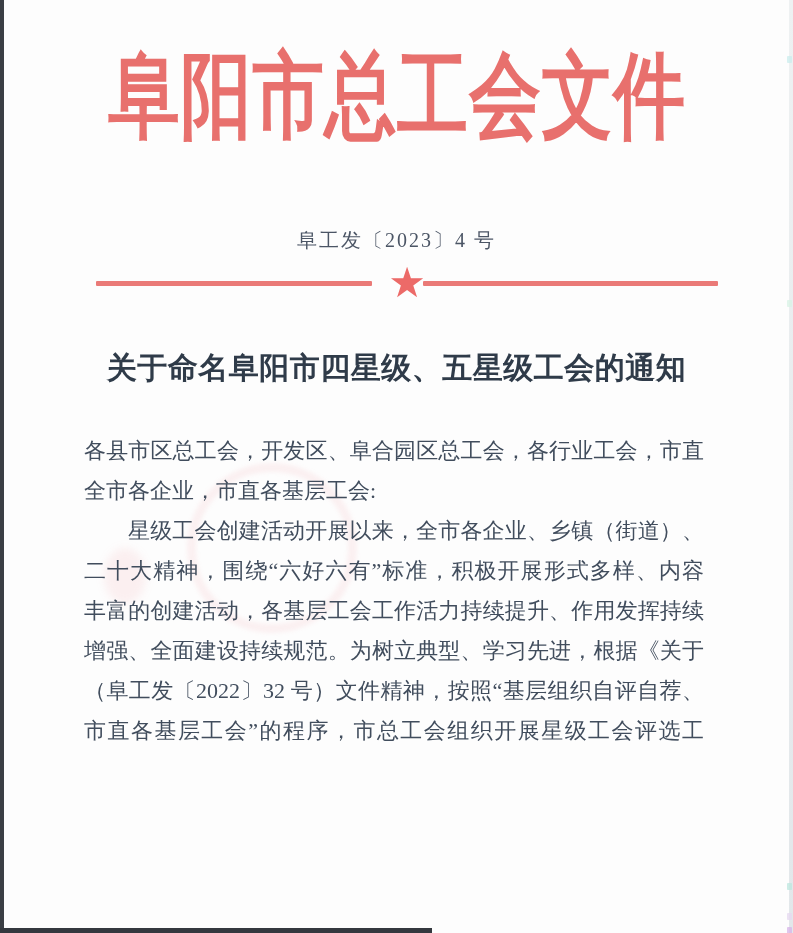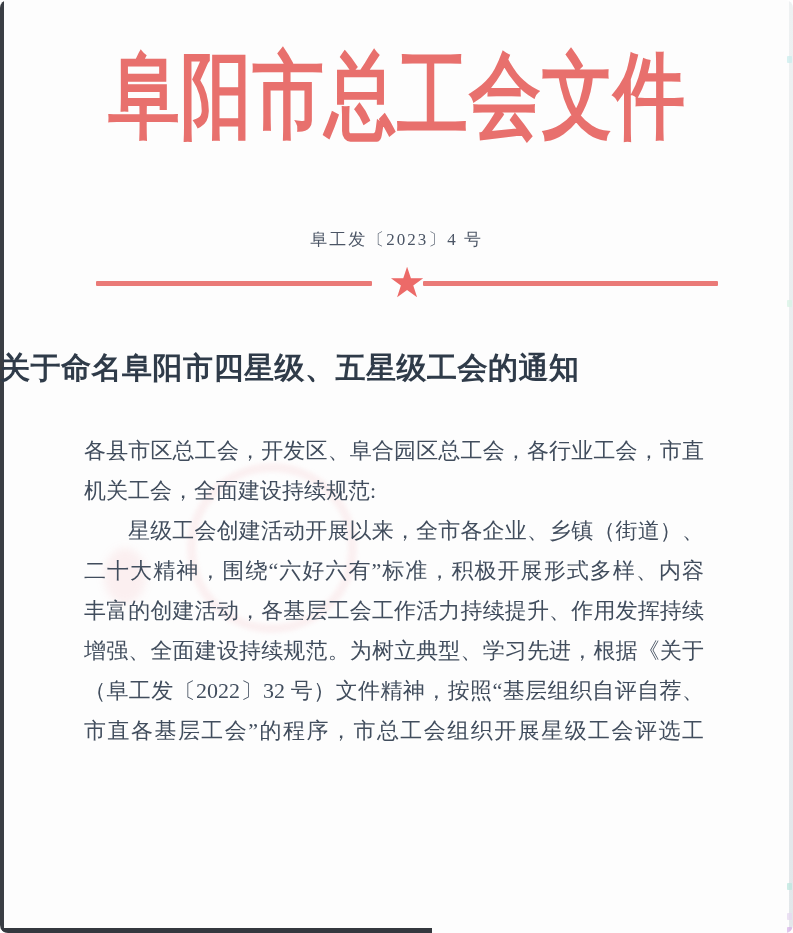--- a/index.html
+++ b/index.html
@@ -16,21 +16,20 @@
   body {
     font-family: "Liberation Serif", "DejaVu Serif", serif;
     background: #ffffff;
   }
   .page {
     position: relative;
     width: 793px;
     height: 933px;
     background: var(--paper);
     overflow: hidden;
-    border-radius: 8px;
   }
   
   .edge-left {
     position: absolute; left: 0; top: 0; width: 4px; height: 100%;
     background: #3a3e44;
   }
   .edge-bottom {
     position: absolute; left: 0; bottom: 0; width: 432px; height: 5px;
     background: #34383e;
   }
@@ -59,21 +58,21 @@
     color: var(--header-red);
     transform: scaleX(0.76);
     transform-origin: center;
     letter-spacing: 1px;
   }
 
   
   .doc-number {
     position: absolute; top: 222px; left: 0; width: 100%;
     text-align: center;
-    font-size: 17px; line-height: 36px;
+    font-size: 20px; line-height: 36px;
     color: var(--doc-number-ink);
     letter-spacing: 2px;
   }
 
   
   .red-rule {
     position: absolute; top: 281px; left: 96px; width: 622px; height: 5px;
   }
   .rule-seg {
     position: absolute; top: 0; height: 5px;
@@ -86,20 +85,21 @@
     position: absolute; left: 50%; top: -19px;
     transform: translateX(-50%);
     font-family: "DejaVu Sans", sans-serif;
     font-size: 42px; line-height: 42px;
     color: var(--star-red);
   }
 
   
   .notice-title {
     position: absolute; top: 346px; left: 0; width: 100%;
+    text-align: center;
     font-size: 30px; line-height: 44px; font-weight: 700;
     color: var(--title-ink);
     letter-spacing: 0.5px;
   }
 
   
   .body-text {
     position: absolute; top: 431px; left: 84px; width: 620px;
     font-size: 22px; color: var(--body-ink);
   }
@@ -154,21 +154,21 @@
     <div class="rule-star">★</div>
   </div>
 
   <div class="seal-ghost"></div>
   <div class="seal-smudge"></div>
 
   <div class="notice-title">关于命名阜阳市四星级、五星级工会的通知</div>
 
   <div class="body-text">
     <div class="body-line fill">各县市区总工会，开发区、阜合园区总工会，各行业工会，市直</div>
-    <div class="body-line">机关工会，全面建设持续规范:</div>
+    <div class="body-line">全市各企业，市直各基层工会:</div>
     <div class="body-line fill indent">星级工会创建活动开展以来，全市各企业、乡镇（街道）、</div>
     <div class="body-line fill">二十大精神，围绕“六好六有”标准，积极开展形式多样、内容</div>
     <div class="body-line fill">丰富的创建活动，各基层工会工作活力持续提升、作用发挥持续</div>
     <div class="body-line fill">增强、全面建设持续规范。为树立典型、学习先进，根据《关于</div>
     <div class="body-line fill">（阜工发〔2022〕32 号）文件精神，按照“基层组织自评自荐、</div>
     <div class="body-line fill">市直各基层工会”的程序，市总工会组织开展星级工会评选工</div>
   </div>
 
 </div>
 

